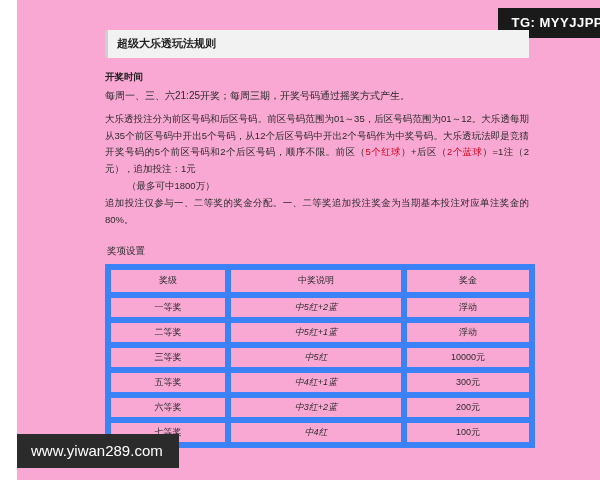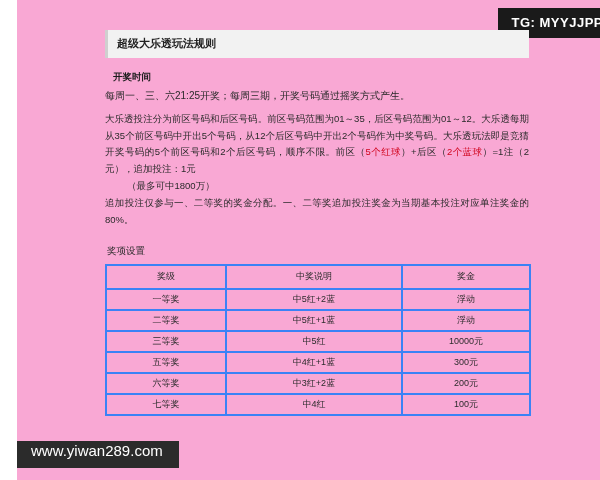--- a/index.html
+++ b/index.html
@@ -35,21 +35,21 @@
     font-family: "Liberation Sans", sans-serif;
   }
   
   .watermark {
     position: absolute;
     left: 0;
     bottom: 12px;
     background: #2b2b2b;
     color: #ffffff;
     font-size: 15px;
-    padding: 1px 16px 9px 14px;
+    padding: 8px 16px 9px 14px;
     font-family: "Liberation Sans", sans-serif;
   }
   .doc {
     position: absolute;
     left: 88px;
     top: 30px;
     width: 424px;
   }
   .title-bar {
     background: #f2f2f2;
@@ -65,21 +65,21 @@
     font-size: 9.5px;
     line-height: 1.75;
     color: #2a2a2a;
     text-align: justify;
     margin: 0 0 10px 0;
   }
   .sec-head {
     font-size: 9.5px;
     font-weight: bold;
     color: #1c1c1c;
-    margin: 0 0 2px 8px;
+    margin: 0 0 2px 0;
     line-height: 1.7;
   }
   .sec-line {
     font-size: 10px;
     line-height: 1.75;
     color: #2a2a2a;
     margin: 0;
   }
   .rules {
     font-size: 9.5px;
@@ -99,36 +99,36 @@
     font-size: 9.5px;
     color: #2a2a2a;
     margin: 16px 0 6px 2px;
   }
   table.prize {
     border-collapse: collapse;
     width: 424px;
     table-layout: fixed;
   }
   table.prize td, table.prize th {
-    border: 2px solid #3b82f6;
+    border: 6px solid #3b82f6;
     font-size: 9px;
     color: #2b2b2b;
     text-align: center;
     padding: 3px 2px;
     font-weight: normal;
     line-height: 1.45;
   }
   table.prize th {
     font-weight: normal;
     height: 16px;
   }
   col.c1 { width: 120px; }
   col.c2 { width: 176px; }
   col.c3 { width: 128px; }
-  .multi span { display: block; }
+  .multi span { display: block; font-style: italic; }
 </style>
 </head>
 <body>
 
 <div class="page">
 
   <div class="tg-badge">TG: MYYJJPP</div>
 
   <div class="doc">
 

